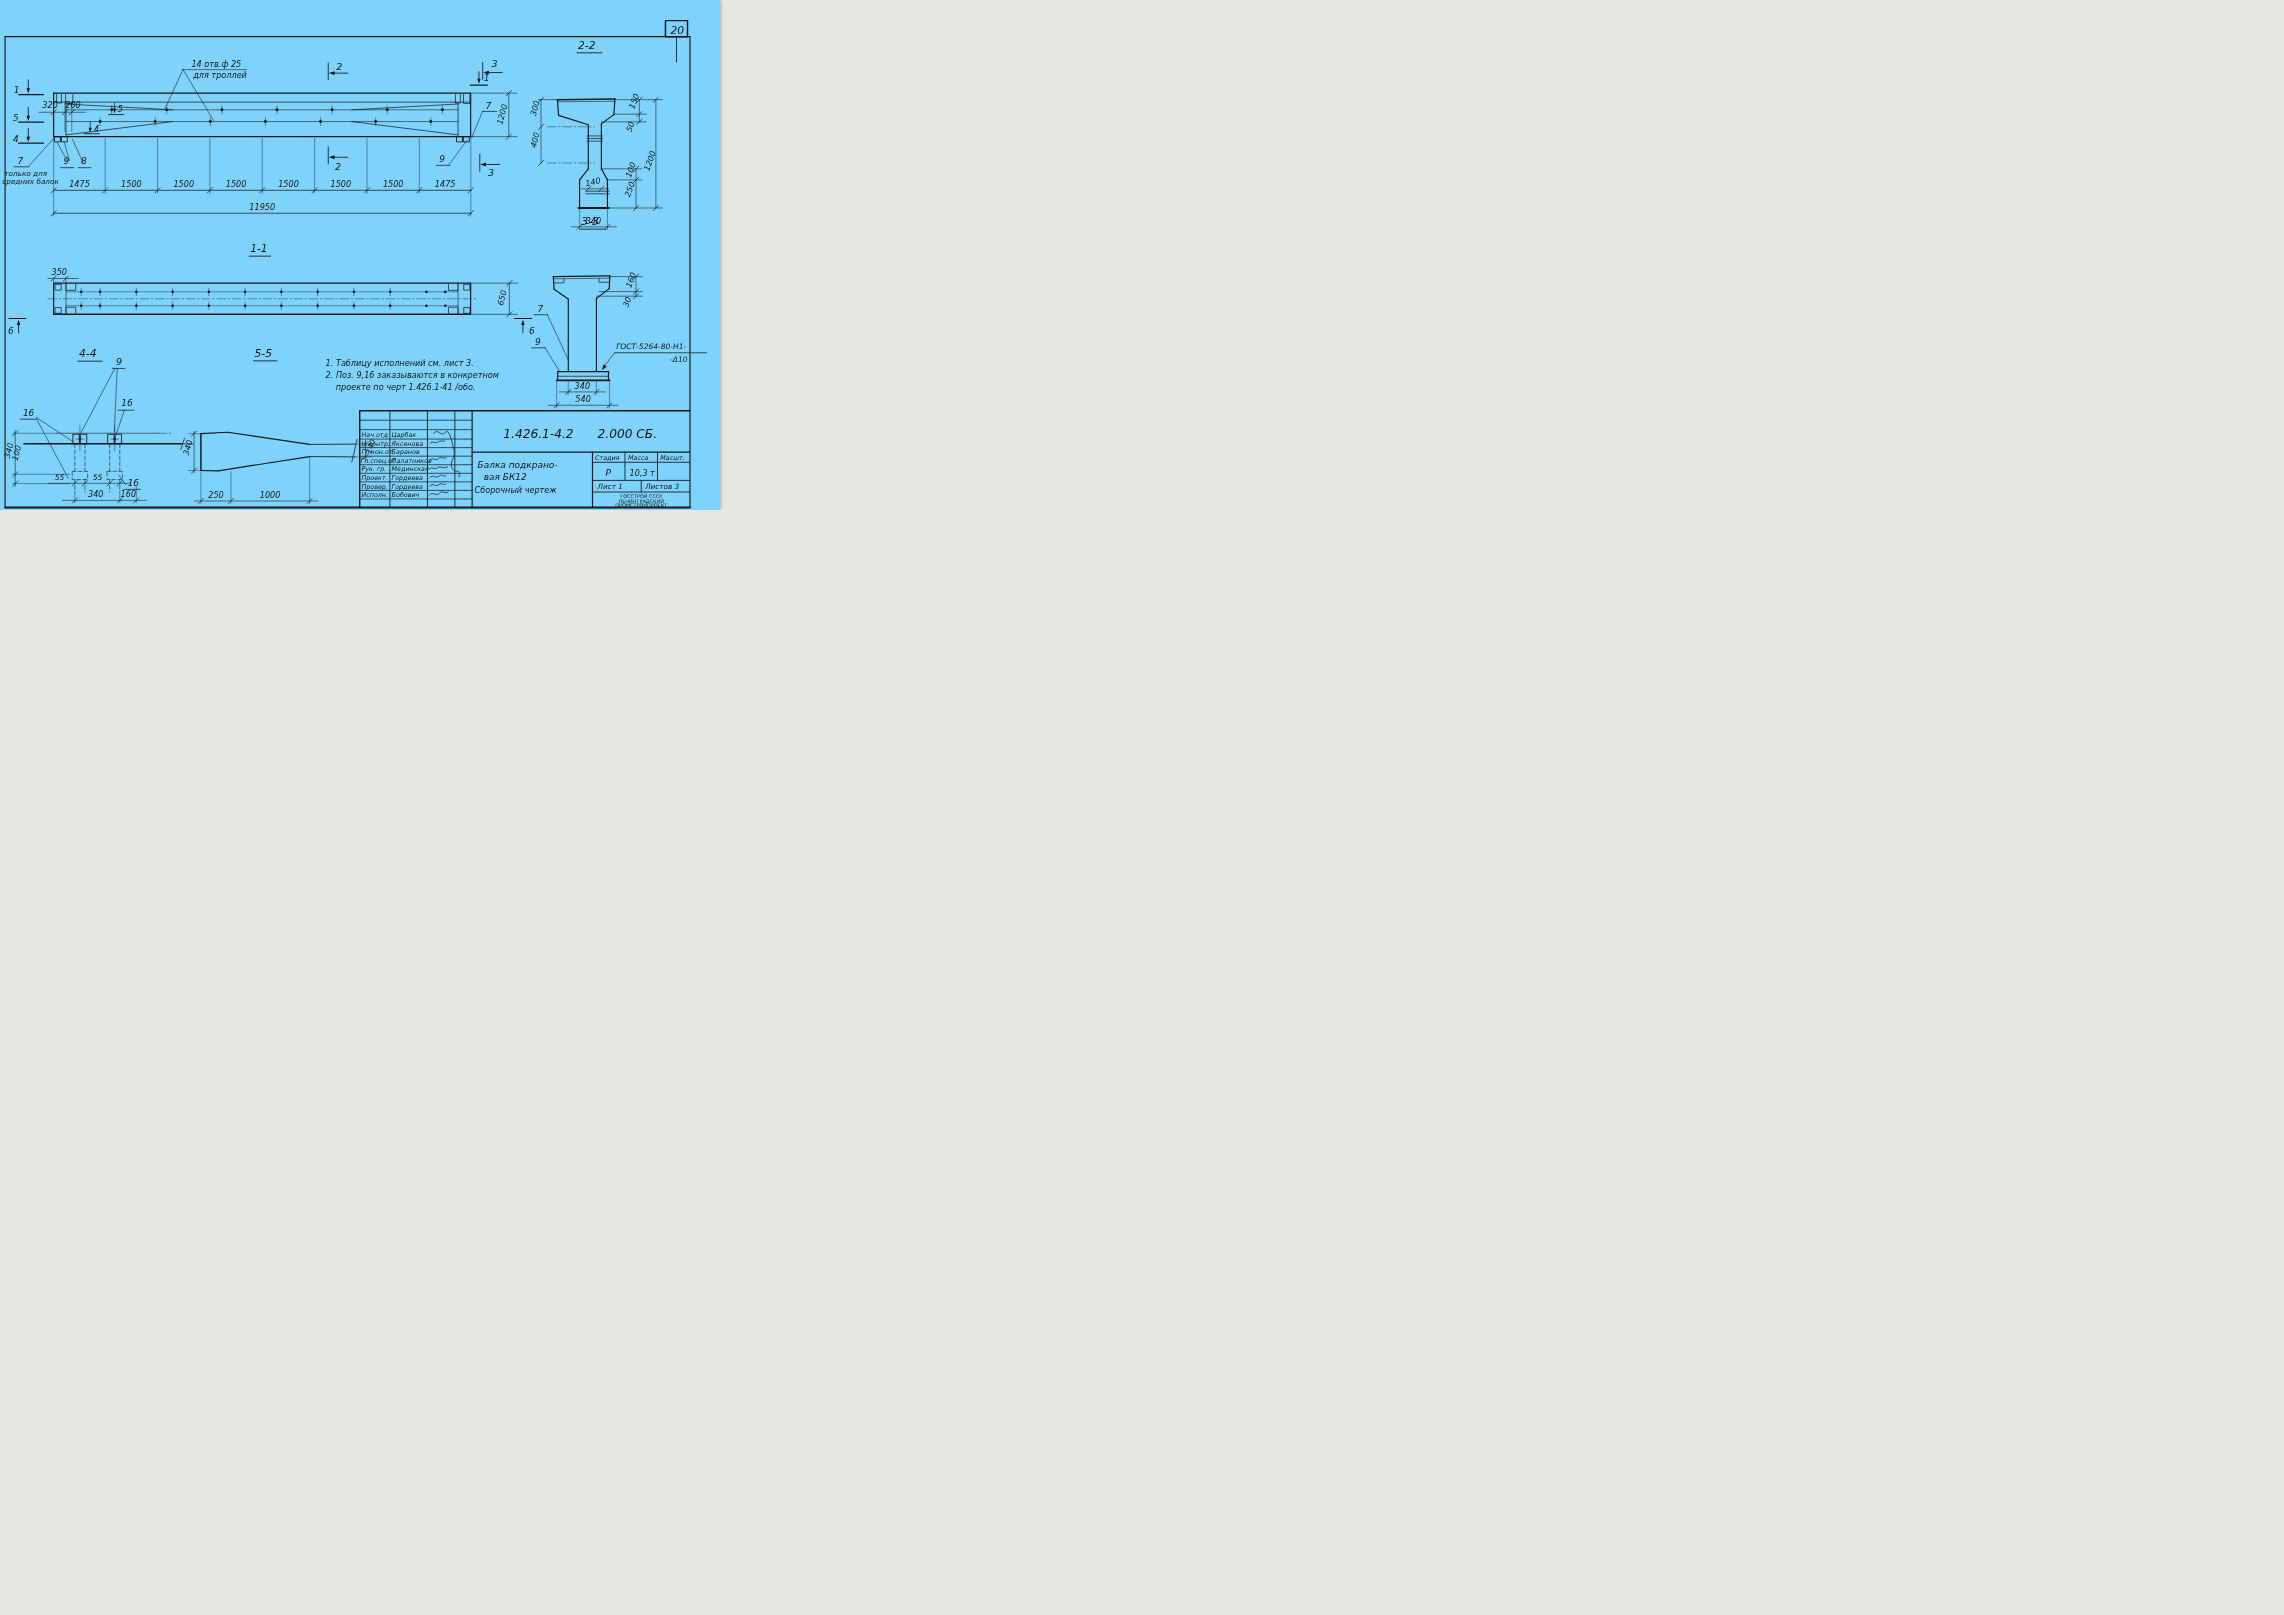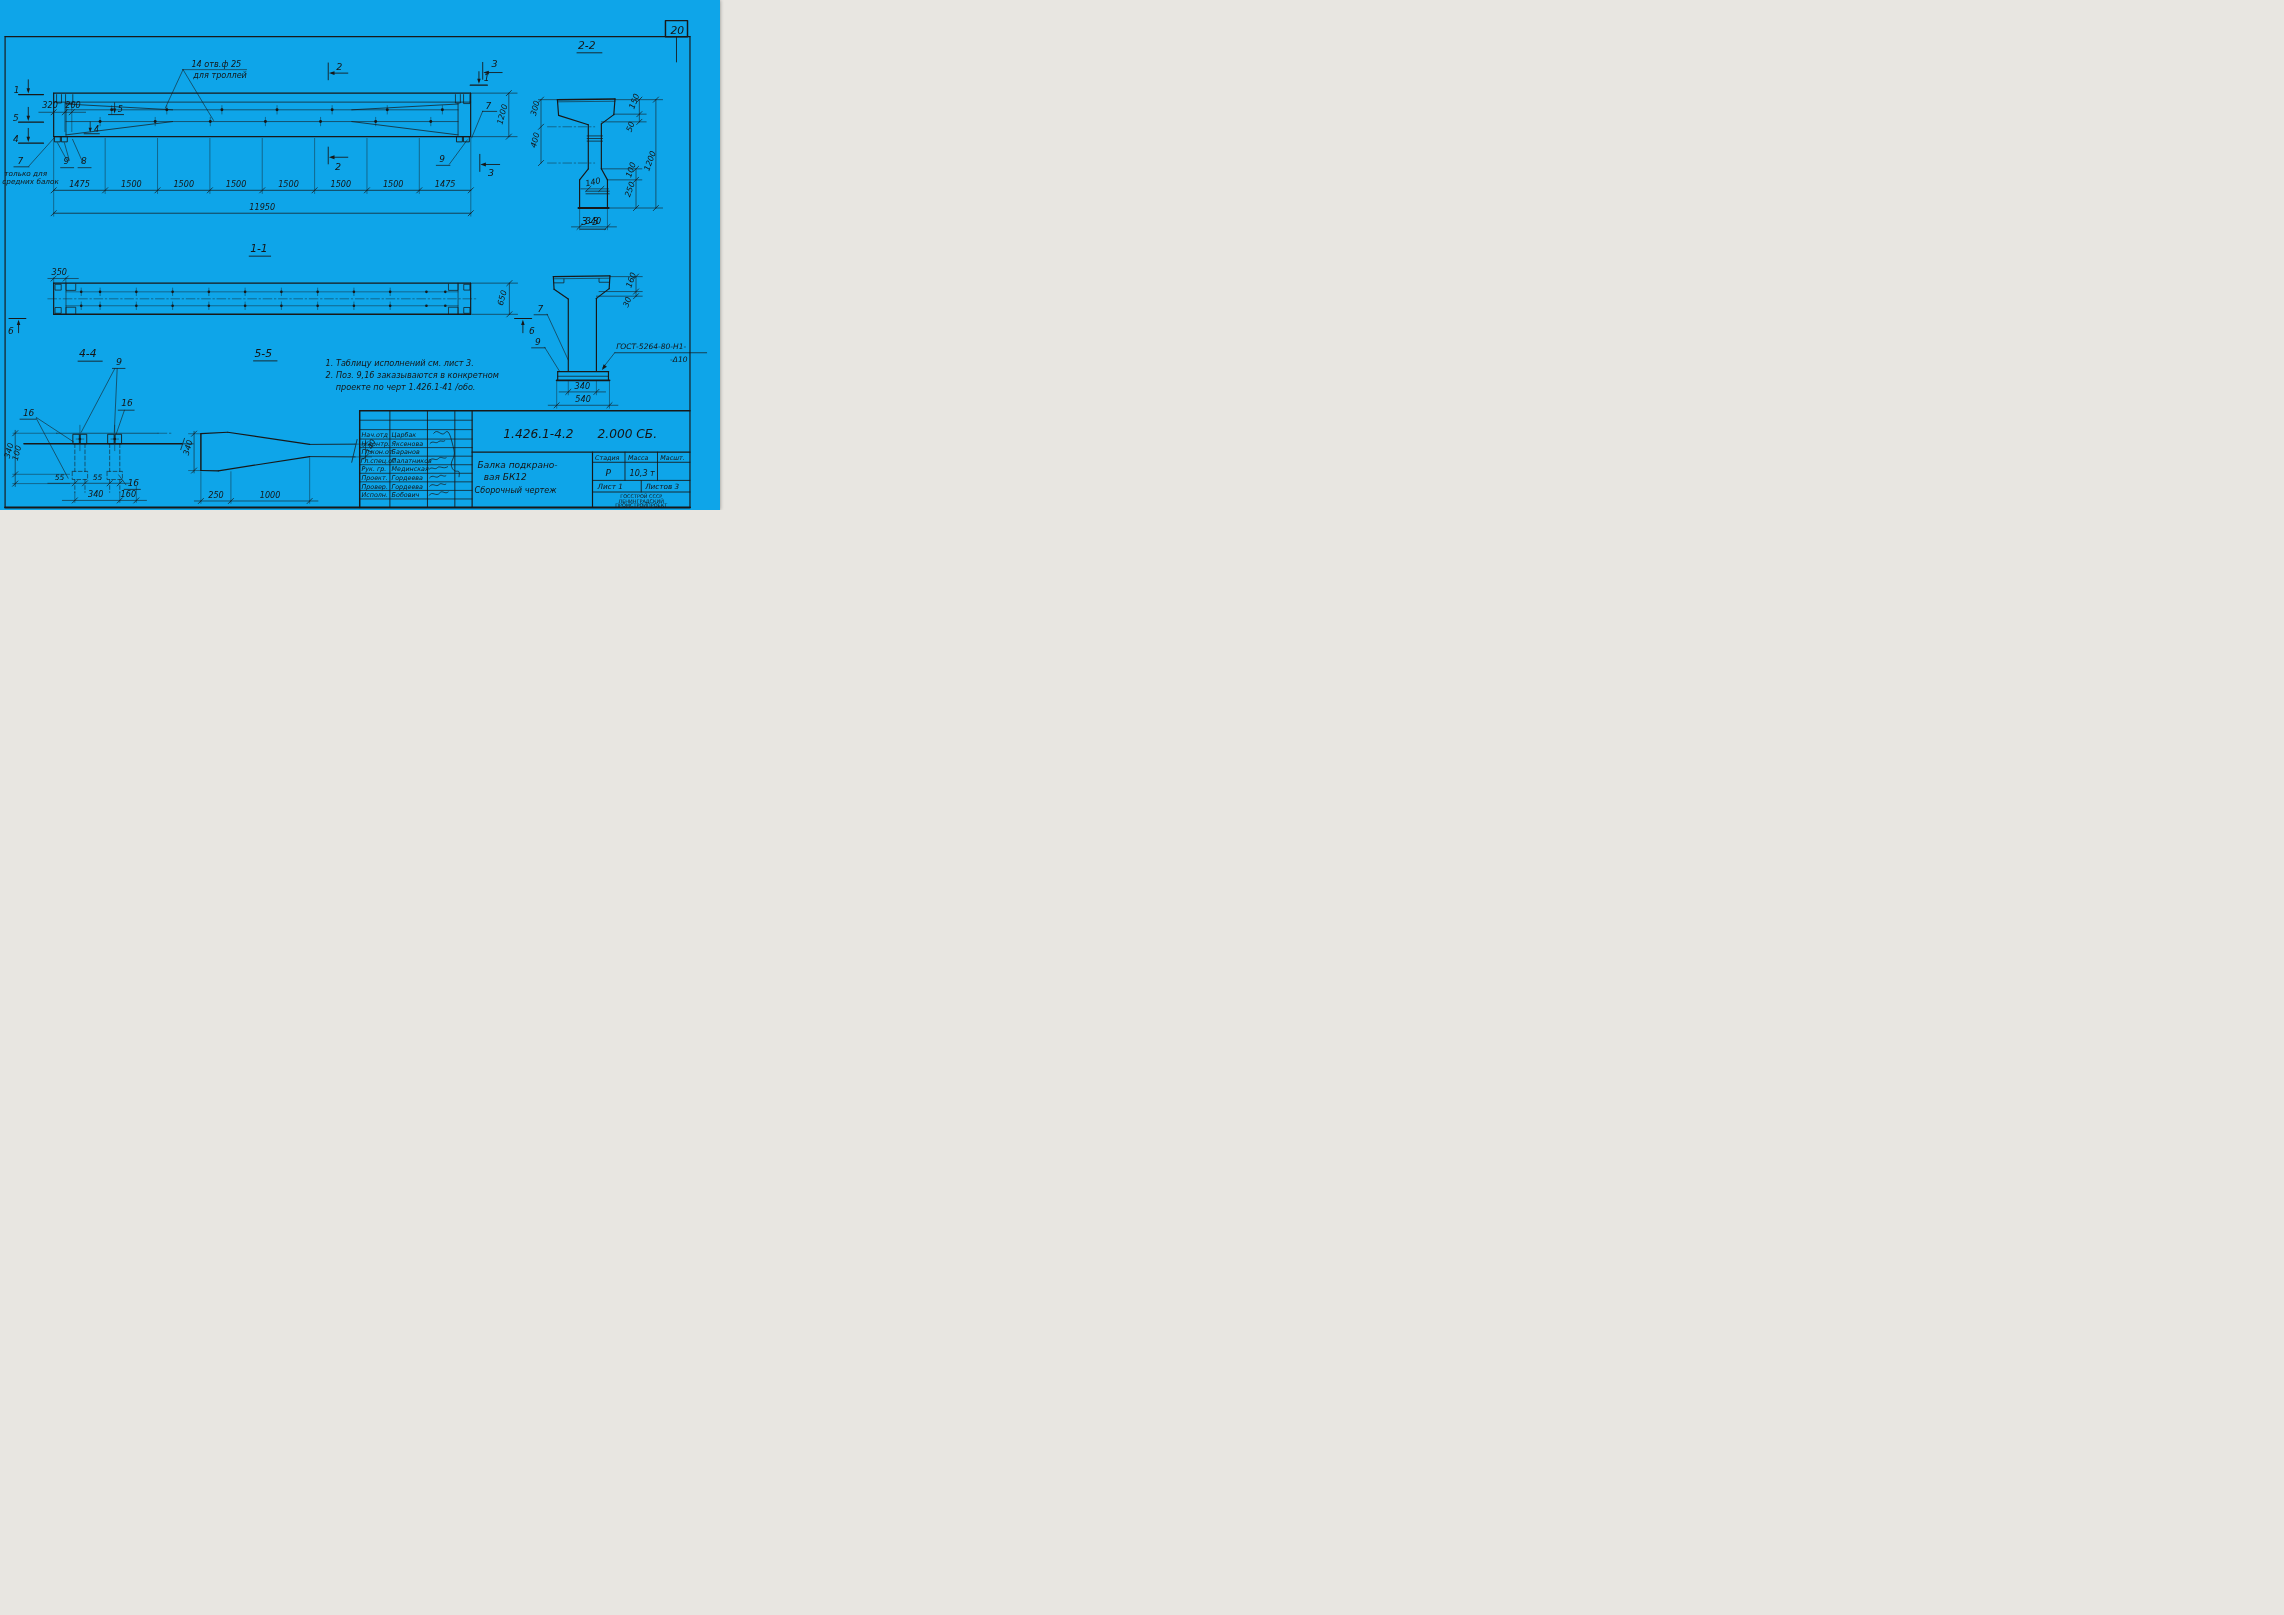--- a/index.html
+++ b/index.html
@@ -1,16 +1,16 @@
 <!DOCTYPE html>
 <html style="font-size:7.4px"><head>
 <meta charset="utf-8">
 <style>
   html,body{margin:0;padding:0;background:#e8e6e1;}
-  .sheet{width:720px;height:510px;background:#0ea5e9;position:relative;overflow:hidden;box-shadow:0 0 3.7px rgba(0,0,0,.4);}
+  .sheet{width:720px;height:510px;background:#7dd3fc;position:relative;overflow:hidden;box-shadow:0 0 3.7px rgba(0,0,0,.4);}
   svg{display:block;width:720px;height:510px;}
   line,path,rect,polyline{stroke:#181818;fill:none;stroke-linecap:round;stroke-linejoin:round;}
   .s3{stroke-width:3px}.s4{stroke-width:4px}.s5{stroke-width:5px}.s6{stroke-width:6px}
   .s8{stroke-width:8px}.s10{stroke-width:10px}.s12{stroke-width:13px}
   .dash{stroke-dasharray:60 18 10 18}
   .dsh{stroke-dasharray:26 16}
   text{fill:#151515;font-family:"DejaVu Sans",sans-serif;font-style:italic;}
   .t35{font-size:34px;font-style:normal}.t42{font-size:44px}.t48{font-size:50px}
   .t50{font-size:52px}.t55{font-size:56px}.t60{font-size:62px}.t65{font-size:66px}
   .t70{font-size:74px}.t80{font-size:84px}

